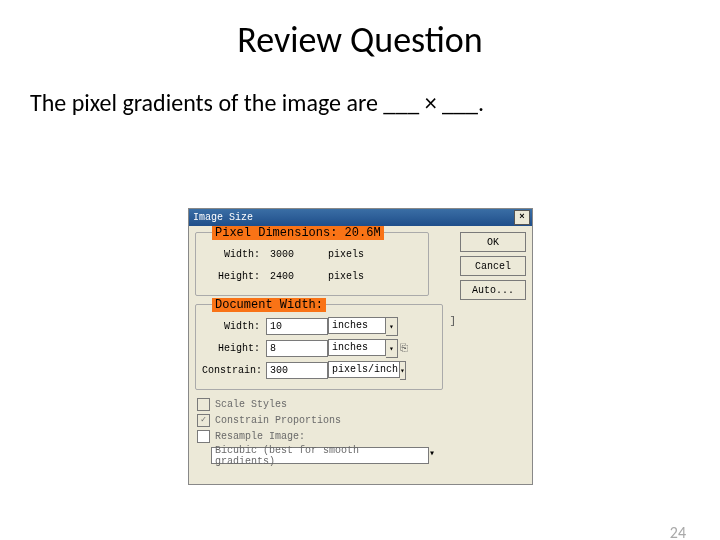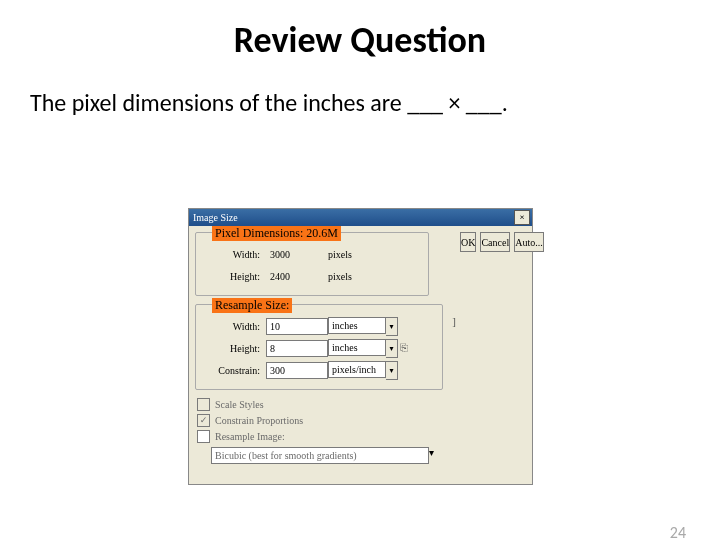--- a/index.html
+++ b/index.html
@@ -1,51 +1,51 @@
 <!DOCTYPE html>
 <html><head>
 <meta charset="utf-8">
 <style>
   html,body{margin:0;padding:0;width:720px;height:540px;background:#fff;font-family:Calibri,Arial,sans-serif;color:#000;position:relative}
   .slide{width:720px;height:540px;position:relative;box-sizing:border-box}
-  .title{font-size:36px;text-align:center;margin-top:18px;font-weight:700}
+  .title{font-size:36px;text-align:center;margin-top:18px;font-weight:400}
   .question{font-size:24px;margin:26px 0 0 30px}
-  .dialog{position:absolute;left:188px;top:190px;width:343px;height:275px;background:#ece9d8;border:1px solid #888;font-family:Liberation Serif, serif;font-size:10px;color:#000}
+  .dialog{position:absolute;left:188px;top:190px;width:343px;height:275px;background:#ece9d8;border:1px solid #888;font-family:Liberation Mono, monospace;font-size:10px;color:#000}
   .titlebar{height:17px;background:linear-gradient(#3a6ea5,#1f4e8a);color:#fff;display:flex;align-items:center;padding:0 2px 0 4px;font-size:10px;justify-content:space-between}
   .titlebar .close{width:14px;height:13px;background:#ece9d8;border:1px solid #555;display:flex;align-items:center;justify-content:center;color:#000;font-weight:bold;font-size:9px;line-height:9px}
   .body{position:relative;padding:6px 6px 6px 6px}
   .grp{border:1px solid #aaa;border-radius:2px;padding:8px 6px 6px 6px;margin-bottom:8px;position:relative}
   .grp-label{position:absolute;top:-7px;left:16px;background:#f97316;padding:0 3px;font-size:12px}
   .row{display:flex;align-items:center;margin:4px 0;height:18px}
   .lab{width:58px;text-align:right;margin-right:6px}
   .val{width:54px;height:15px;border:1px solid #7a7a7a;background:#ffffff;padding:0 3px;display:flex;align-items:center}
   .ro{background:#ece9d8;border:1px solid transparent;width:54px;padding:0 3px}
   .unit{margin-left:0;width:70px}
   .sel{display:flex;align-items:flex-start}
   .sel .selbox{width:64px;height:15px;border:1px solid #7a7a7a;background:#fff;padding:0 3px;display:flex;align-items:center}
   .sel .arrow{width:14px;height:17px;background:#ece9d8;border:1px solid #7a7a7a;border-left:none;display:flex;align-items:center;justify-content:center;font-size:8px}
-  .btncol{position:absolute;right:6px;top:6px;width:66px;display:flex;flex-direction:row;gap:4px}
+  .btncol{position:absolute;right:6px;top:6px;width:66px;display:flex;flex-direction:column;gap:4px}
   .btn{height:18px;border:1px solid #7a7a7a;background:#ece9d8;display:flex;align-items:center;justify-content:center;font-size:10px}
   .chkrow{display:flex;align-items:center;margin:3px 0 3px 2px;font-size:10px;color:#6a6a6a}
   .chk{width:11px;height:11px;border:1px solid #7a7a7a;background:#fff;margin-right:5px;display:flex;align-items:center;justify-content:center;font-size:9px;line-height:9px}
   .chk.disabled{background:#ece9d8}
   .longsel{margin:4px 0 0 16px;display:flex}
   .longsel .selbox{width:210px;height:15px;border:1px solid #7a7a7a;background:#fff;padding:0 3px;display:flex;align-items:center;color:#6a6a6a}
   .linkglyph{position:absolute;right:-14px;top:10px;font-size:11px;color:#555}
   .grp.pixel{width:220px}
   .grp.doc{width:234px}
   .pagenum{position:absolute;right:34px;bottom:16px;color:#a9a9a9;font-size:16px}
   .lock{font-size:10px;color:#555;margin-left:2px}
 </style>
 </head>
 <body>
 
 <div class="slide">
   <div class="title">Review Question</div>
-  <div class="question">The pixel dimensions of the inches are ___ × ___.</div>
+  <div class="question">The pixel gradients of the image are ___ × ___.</div>
 
   <div class="dialog">
     <div class="titlebar">
       <span>Image Size</span>
       <span class="close">×</span>
     </div>
     <div class="body">
       <div class="btncol">
         <div class="btn">OK</div>
         <div class="btn">Cancel</div>
@@ -60,21 +60,21 @@
           <span class="unit">pixels</span>
         </div>
         <div class="row">
           <span class="lab">Height:</span>
           <span class="ro">2400</span>
           <span class="unit">pixels</span>
         </div>
       </div>
 
       <div class="grp doc" style="position:relative">
-        <span class="grp-label">Resample Size:</span>
+        <span class="grp-label">Document Width:</span>
         <div class="row">
           <span class="lab">Width:</span>
           <span class="val">10</span>
           <span class="sel unit">
             <span class="selbox">inches</span>
             <span class="arrow">▾</span>
           </span>
         </div>
         <div class="row">
           <span class="lab">Height:</span>

